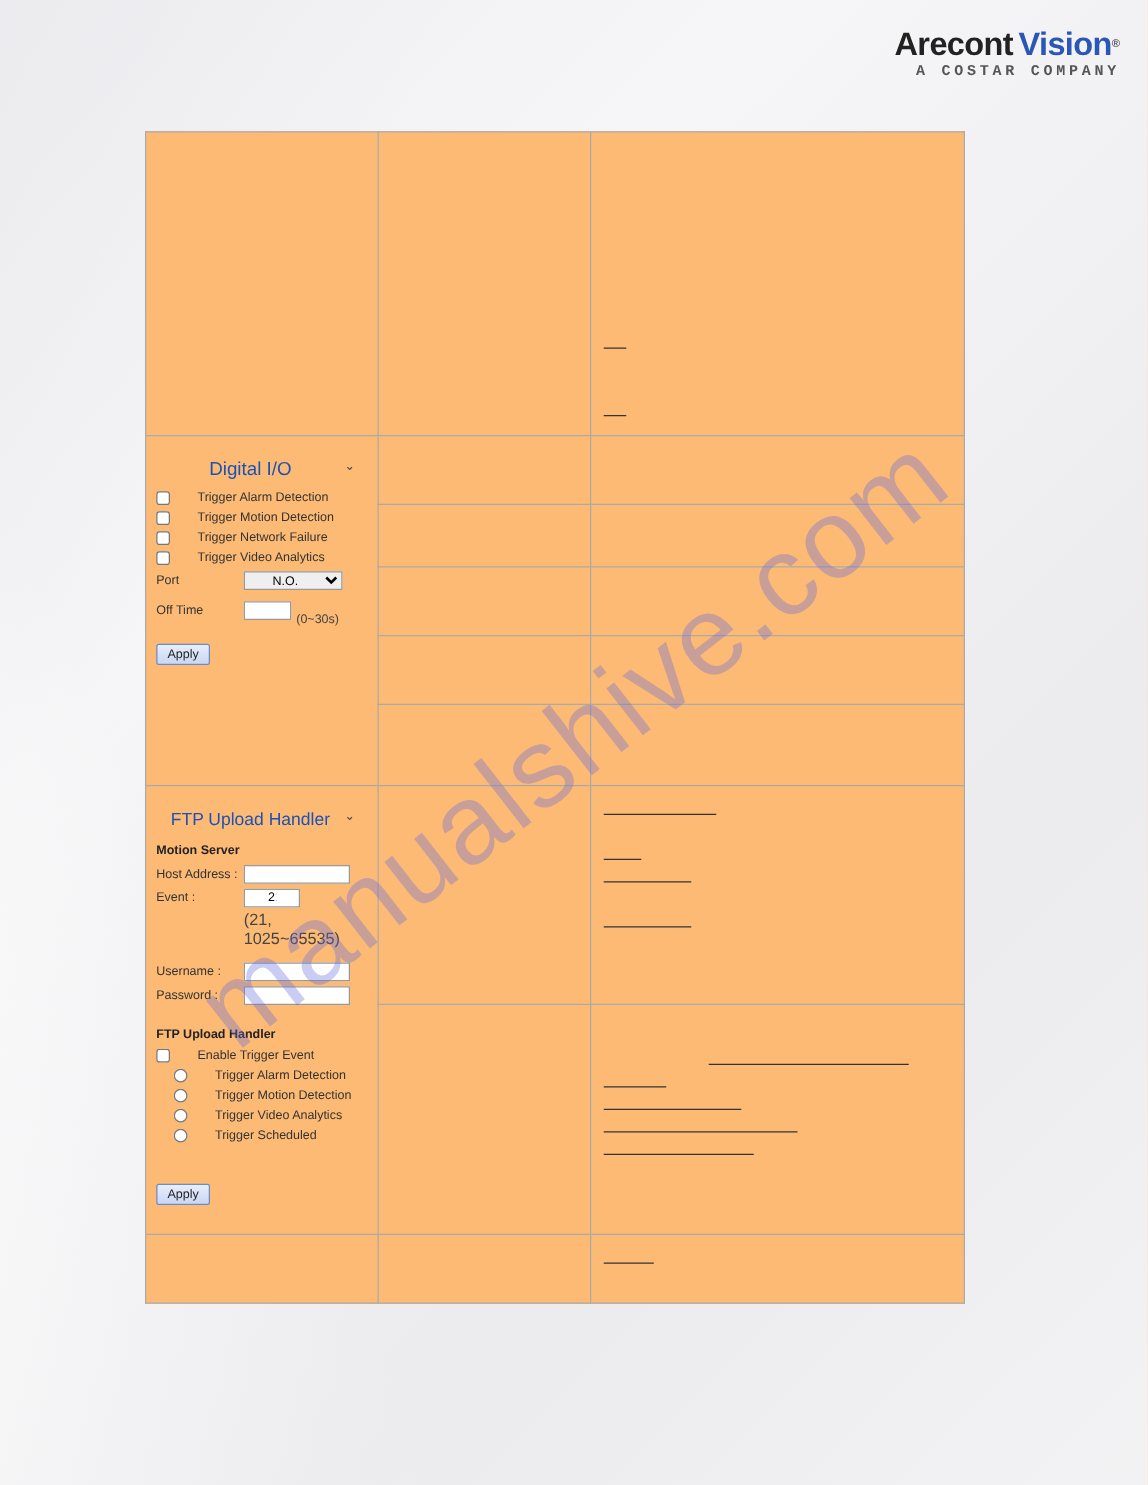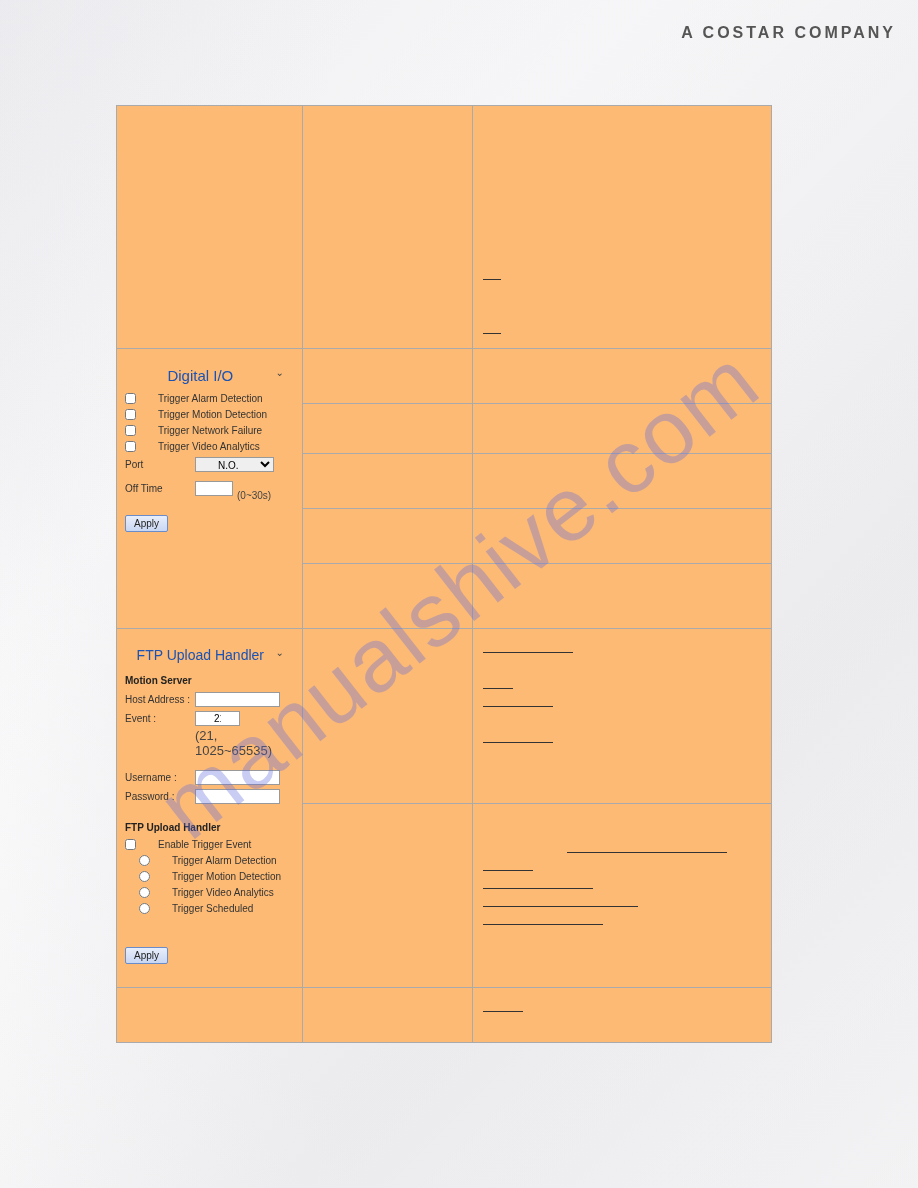--- a/index.html
+++ b/index.html
@@ -40,22 +40,22 @@
     font-size: 26px;
     color: #2a56b8;
     letter-spacing: -0.5px;
   }
   .logo-reg {
     font-size: 9px;
     vertical-align: super;
     color: #222;
   }
   .logo-sub {
-    font-family: Liberation Sans, sans-serif;
-    font-size: 16px;
+    font-family: Liberation Mono, monospace;
+    font-size: 12px;
     color: #555;
     letter-spacing: 3px;
     margin-top: 2px;
     font-weight: 600;
   }
   .page-table {
     position: absolute;
     top: 105px;
     left: 116px;
     width: 656px;
@@ -159,20 +159,24 @@
     pointer-events: none;
     white-space: nowrap;
   }
 </style>
 </head>
 <body>
 
 <div class="bg-poly"></div>
 
 <div class="header-logo">
+  <div class="logo-main">
+    <span class="logo-arecont">Arecont</span>
+    <span class="logo-vision">Vision</span><span class="logo-reg">®</span>
+  </div>
   <div class="logo-sub">A COSTAR COMPANY</div>
 </div>
 
 <div class="watermark">manualshive.com</div>
 
 <table class="page-table">
 
   <tbody>
       <tr style="height:242px;">
     <td class="col1"></td>

